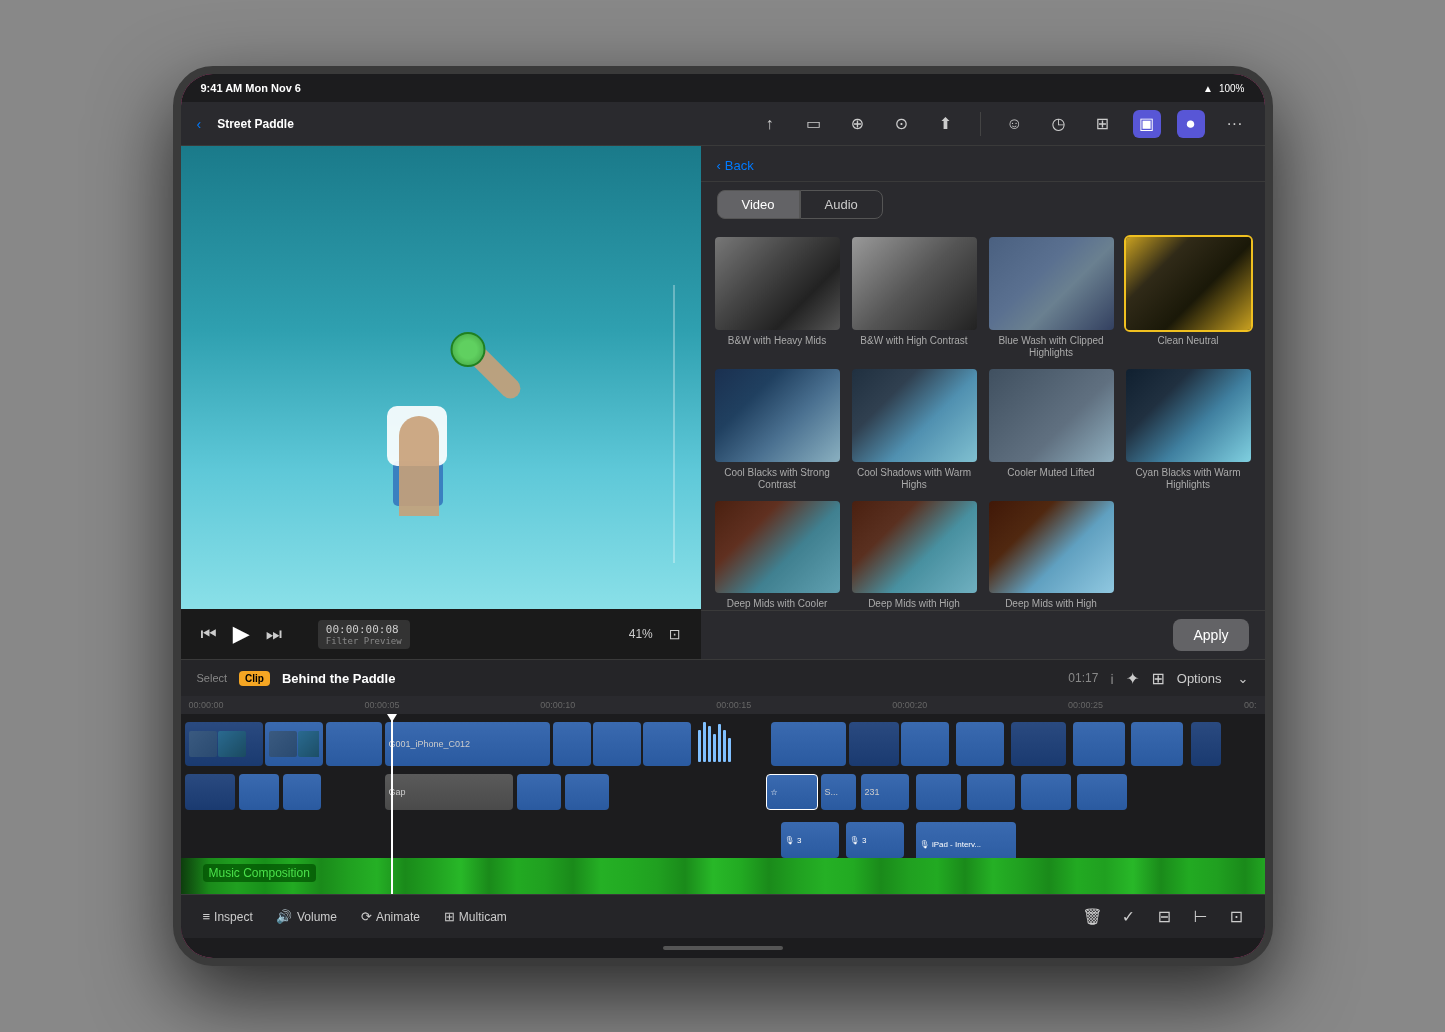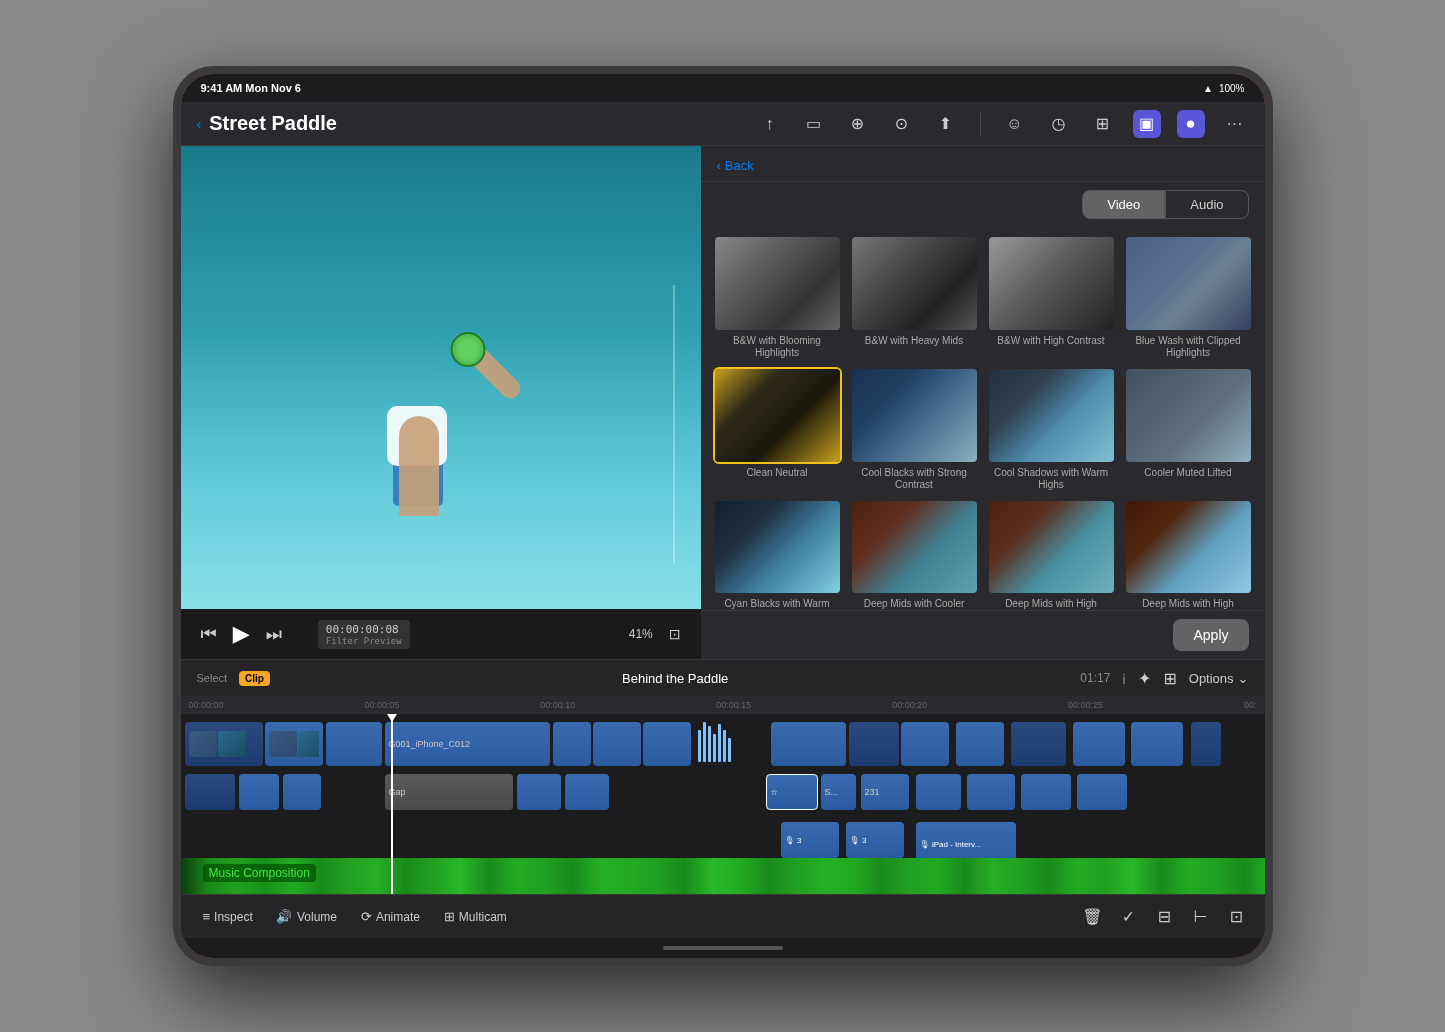--- a/index.html
+++ b/index.html
@@ -55,21 +55,21 @@
       align-items: center;
       padding: 0 16px;
       gap: 8px;
       flex-shrink: 0;
       border-bottom: 1px solid #3a3a3a;
     }
     .back-btn {
       display: flex; align-items: center; gap: 4px; color: #007AFF; font-size: 14px; cursor: pointer;
     }
     .project-title {
-      font-size: 20px; font-weight: 600; color: #fff; margin-left: 0;
+      font-size: 12px; font-weight: 600; color: #fff; margin-left: 8px;
     }
     .toolbar-spacer { flex: 1; }
     .toolbar-icons { display: flex; align-items: center; gap: 16px; }
     .toolbar-icon {
       color: #ccc; font-size: 16px; cursor: pointer;
       width: 28px; height: 28px; display: flex; align-items: center; justify-content: center;
     }
     .toolbar-icon.active {
       background: #5856d6; border-radius: 6px; color: #fff;
     }
@@ -201,21 +201,21 @@
       border-bottom: 1px solid #3a3a3a;
     }
     .back-effects {
       color: #007AFF; font-size: 13px; cursor: pointer; display: flex; align-items: center; gap: 4px;
     }
     .effects-title {
       flex: 1; text-align: center; font-size: 16px; font-weight: 600; color: #fff;
     }
     .effects-tabs {
       display: flex;
-      justify-content: flex-end;
+      justify-content: flex-start;
       padding: 8px 16px;
       gap: 0;
     }
     .effects-tab {
       padding: 6px 24px;
       font-size: 13px;
       cursor: pointer;
       border: 1px solid #555;
       color: #ccc;
       background: transparent;
@@ -293,26 +293,26 @@
       align-items: center;
       padding: 0 16px;
       background: #252528;
       gap: 12px;
     }
     .select-label { color: #888; font-size: 11px; }
     .clip-badge {
       background: #f5a623; color: #000; font-size: 10px; font-weight: 700;
       padding: 2px 6px; border-radius: 4px;
     }
-    .timeline-title { flex: 1; text-align: center; font-size: 13px; font-weight: 400; color: #fff; }
+    .timeline-title { flex: 1; font-size: 13px; font-weight: 700; color: #fff; }
     .timeline-duration { color: #888; font-size: 12px; }
     .timeline-actions { display: flex; gap: 12px; align-items: center; }
     .tl-icon { color: #ccc; font-size: 16px; cursor: pointer; }
     .options-btn {
-      color: #ccc; font-size: 13px; cursor: pointer; display: flex; align-items: flex-end; gap: 4px;
+      color: #ccc; font-size: 13px; cursor: pointer; display: flex; align-items: flex-end; gap: 16px;
     }
 
     .timeline-ruler {
       height: 18px;
       background: #2a2a2e;
       position: relative;
       display: flex;
       align-items: center;
       overflow: hidden;
     }
@@ -545,26 +545,20 @@
 
         <div class="effects-tabs">
           <div class="effects-tab active">Video</div>
           <div class="effects-tab">Audio</div>
         </div>
 
         <div class="effects-grid">
 
           <div class="effect-item">
             <div class="effect-thumb">
-                <div class="effect-thumb-inner thumb-bw"></div>
-              </div>
-            <span class="effect-label">B&amp;W with Blooming Highlights</span>
-          </div>
-          <div class="effect-item">
-            <div class="effect-thumb">
                 <div class="effect-thumb-inner thumb-bw2"></div>
               </div>
             <span class="effect-label">B&amp;W with Heavy Mids</span>
           </div>
           <div class="effect-item">
             <div class="effect-thumb">
                 <div class="effect-thumb-inner thumb-bw3"></div>
               </div>
             <span class="effect-label">B&amp;W with High Contrast</span>
           </div>

